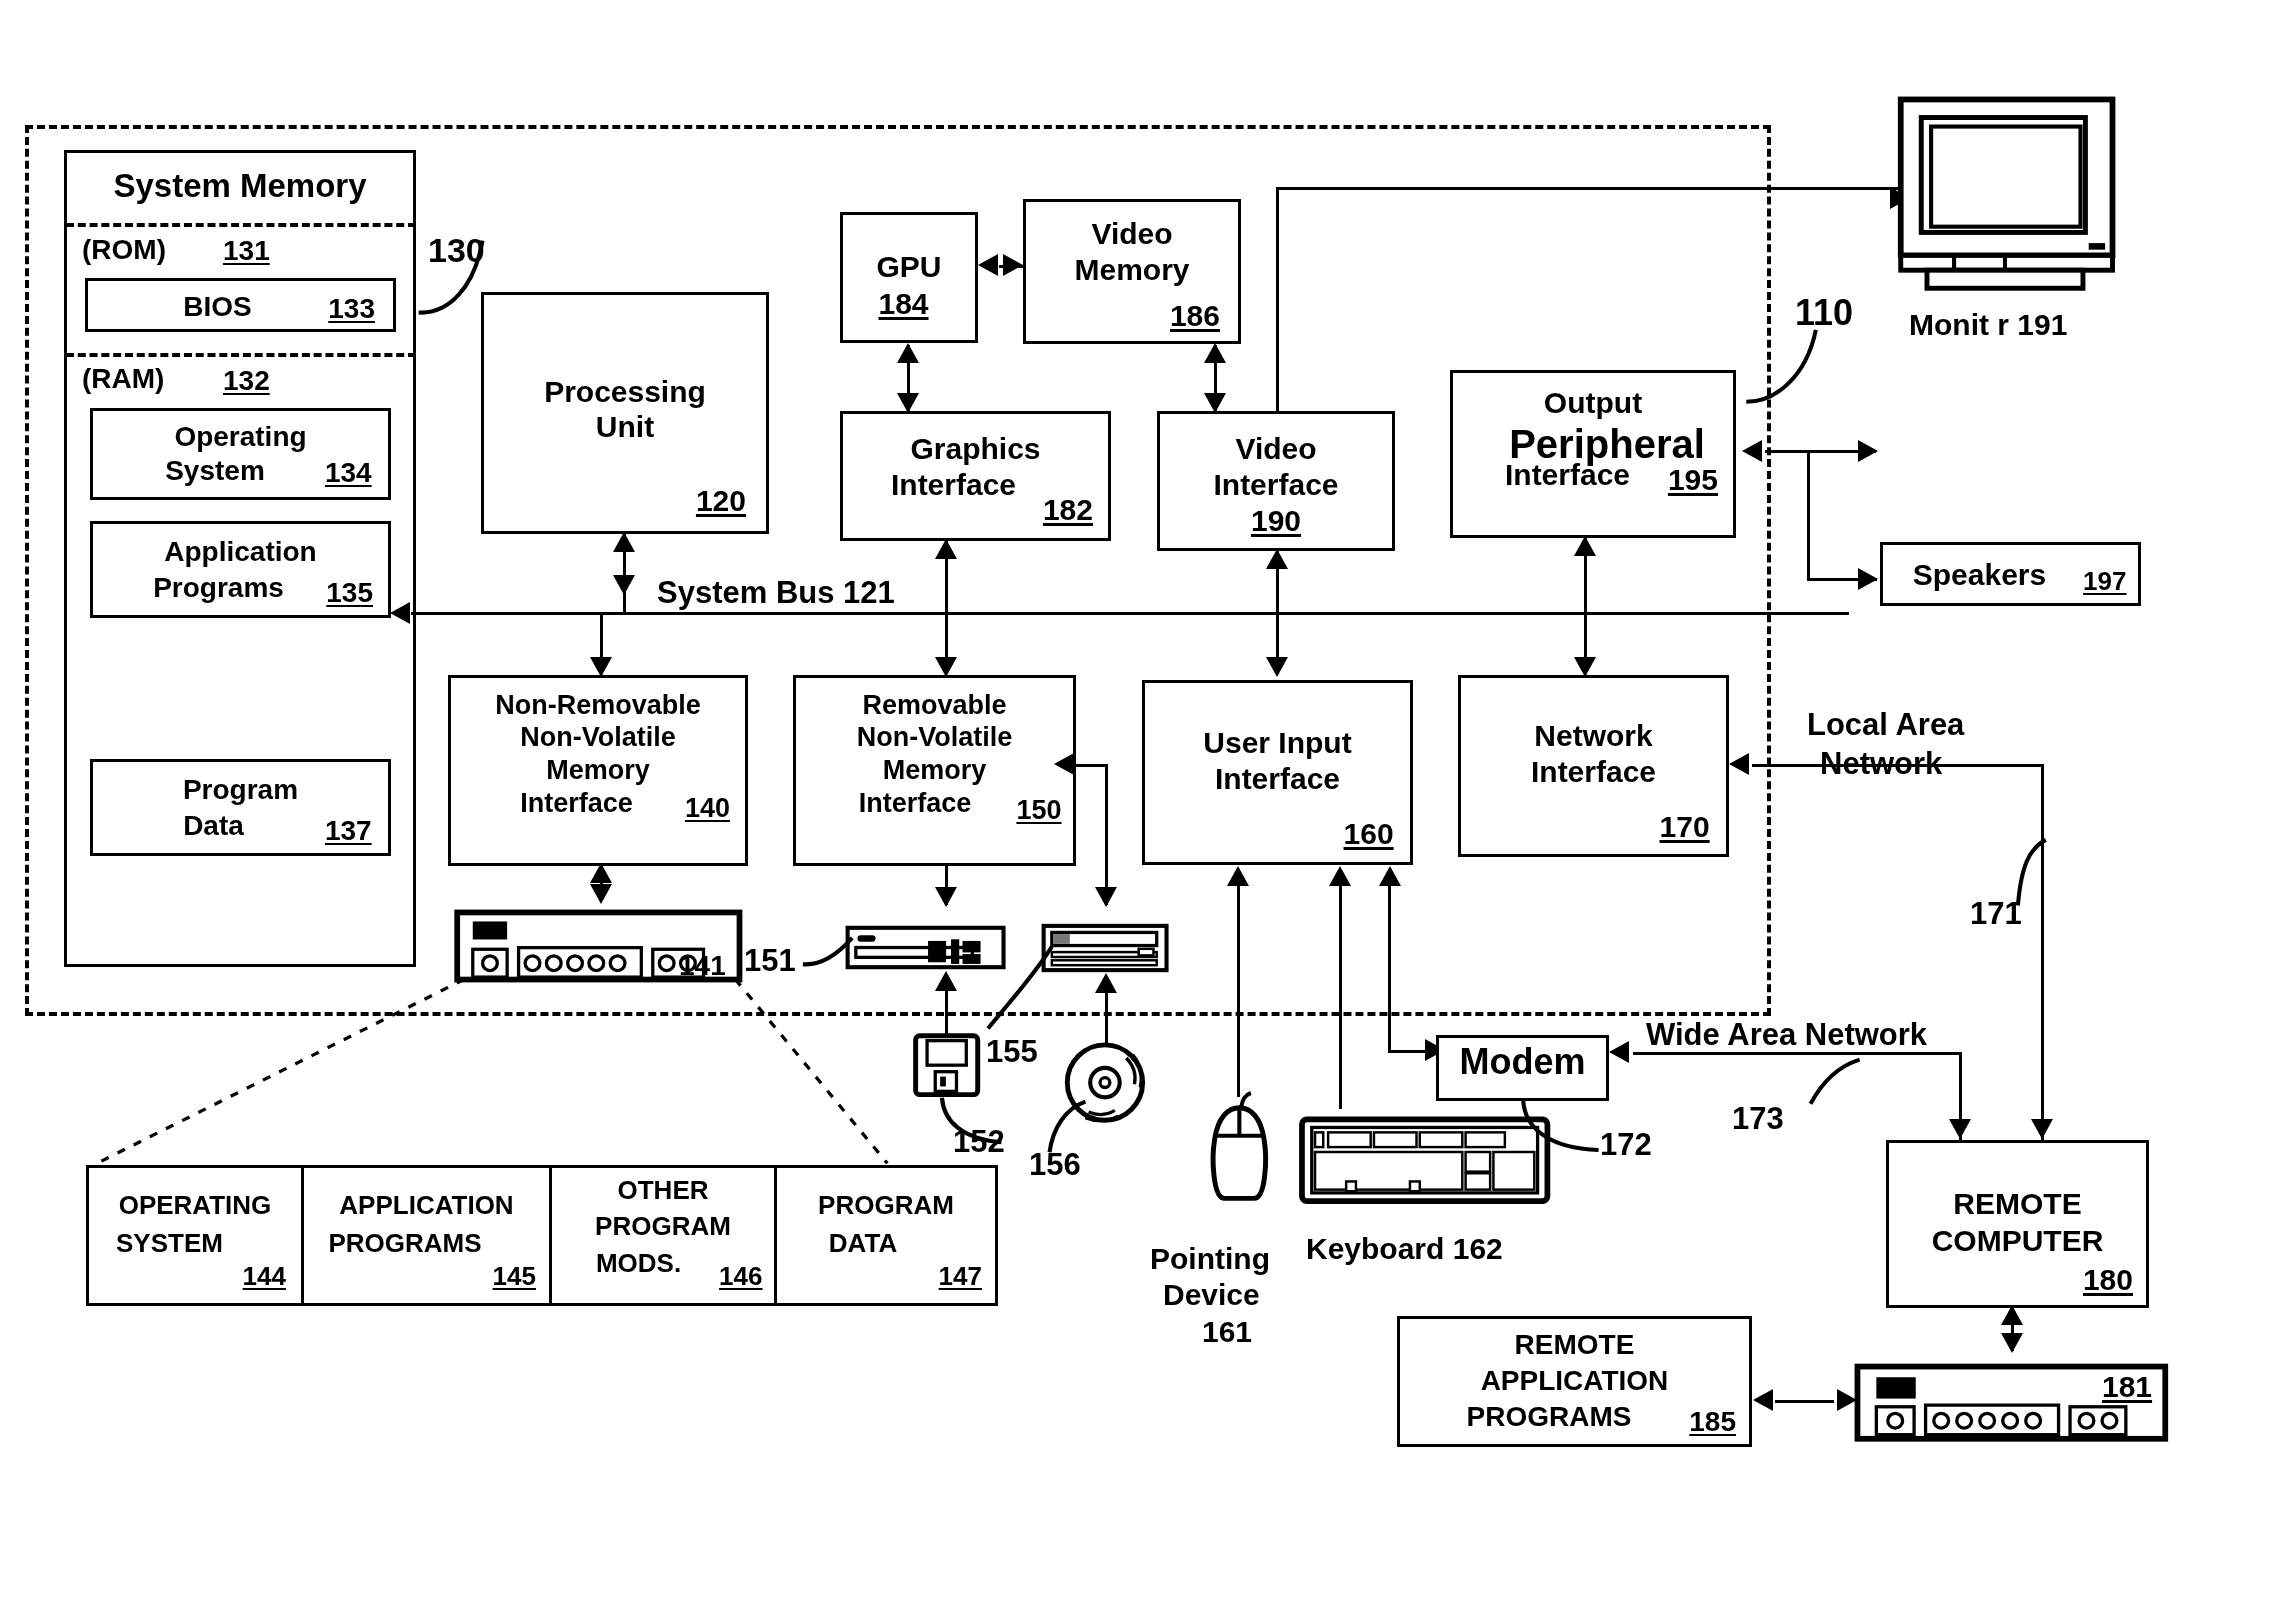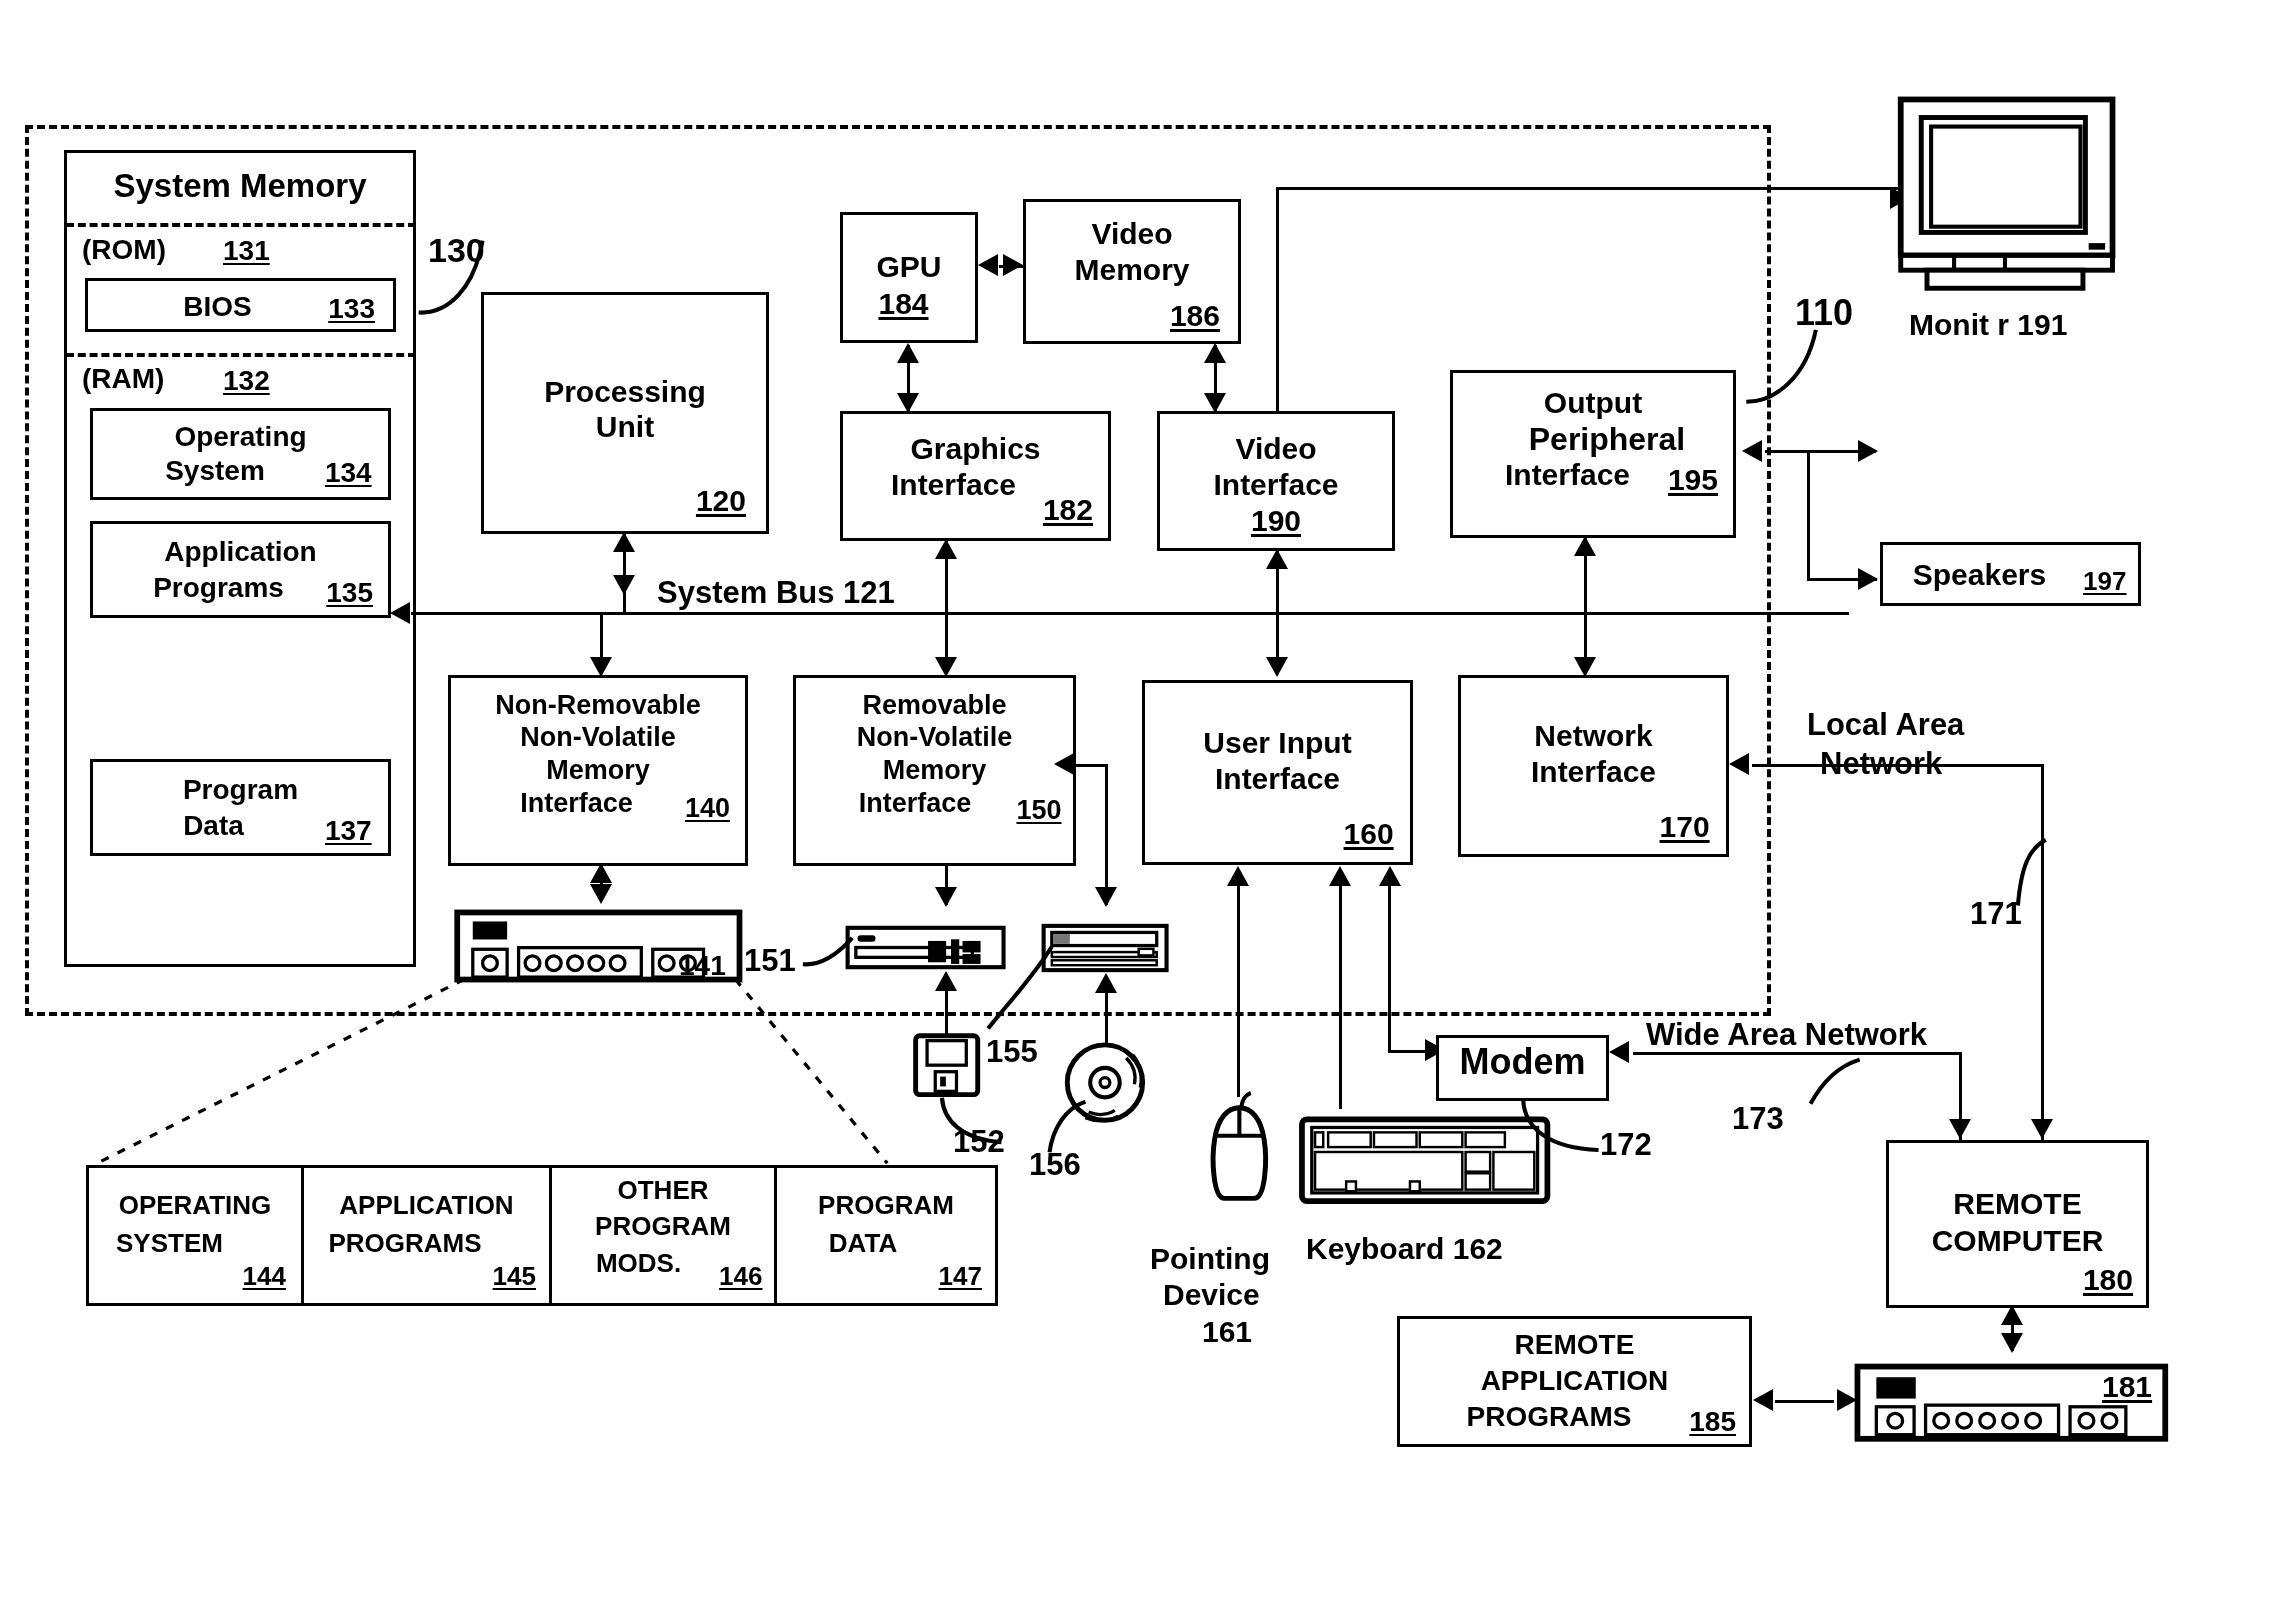--- a/index.html
+++ b/index.html
@@ -116,21 +116,21 @@
     <div class="t" style="top:54px;font-size:30px;">Interface</div>
     <div class="refnum" style="left:0;right:0;text-align:center;bottom:10px;font-size:30px;">190</div>
   </div>
 
   <div class="vl" style="left:1276px;top:187px;height:225px;"></div>
   <div class="hl" style="left:1276px;top:187px;width:624px;"></div>
   <div class="ar ar-r" style="left:1890px;top:187px;"></div>
 
   <div class="box" style="left:1450px;top:370px;width:286px;height:168px;">
     <div class="t" style="top:13px;font-size:30px;">Output</div>
-    <div class="t" style="top:49px;font-size:32px;margin-left:28px;">Peripheral</div>
+    <div class="t" style="top:49px;font-size:40px;margin-left:28px;">Peripheral</div>
     <div class="t" style="top:85px;left:-51px;font-size:30px;">Interface</div>
     <div class="refnum" style="right:15px;top:90px;font-size:30px;">195</div>
   </div>
 
   <div class="hl" style="left:1765px;top:450px;width:111px;"></div>
   <div class="ar ar-l" style="left:1742px;top:440px;"></div>
   <div class="ar ar-r" style="left:1858px;top:440px;"></div>
   <div class="vl" style="left:1807px;top:450px;height:131px;"></div>
   <div class="hl" style="left:1807px;top:578px;width:70px;"></div>
   <div class="ar ar-r" style="left:1858px;top:568px;"></div>

